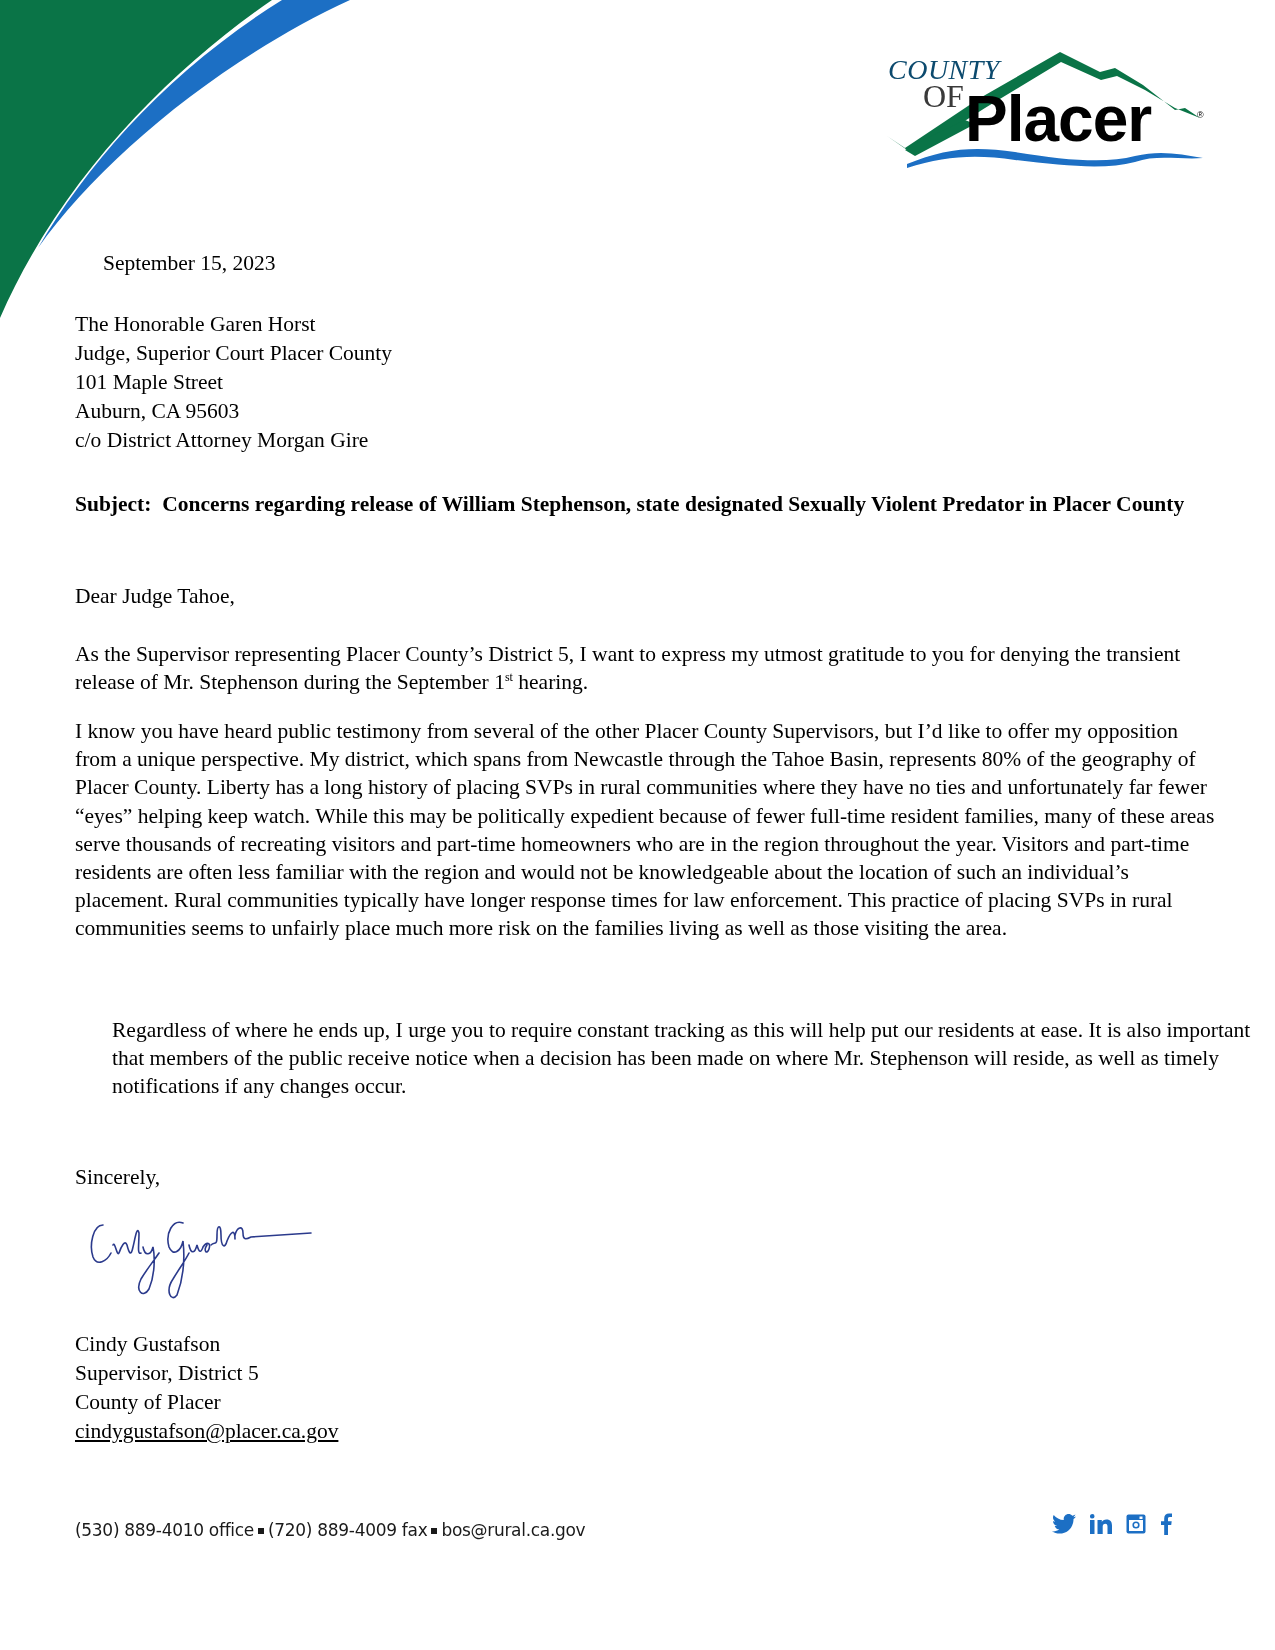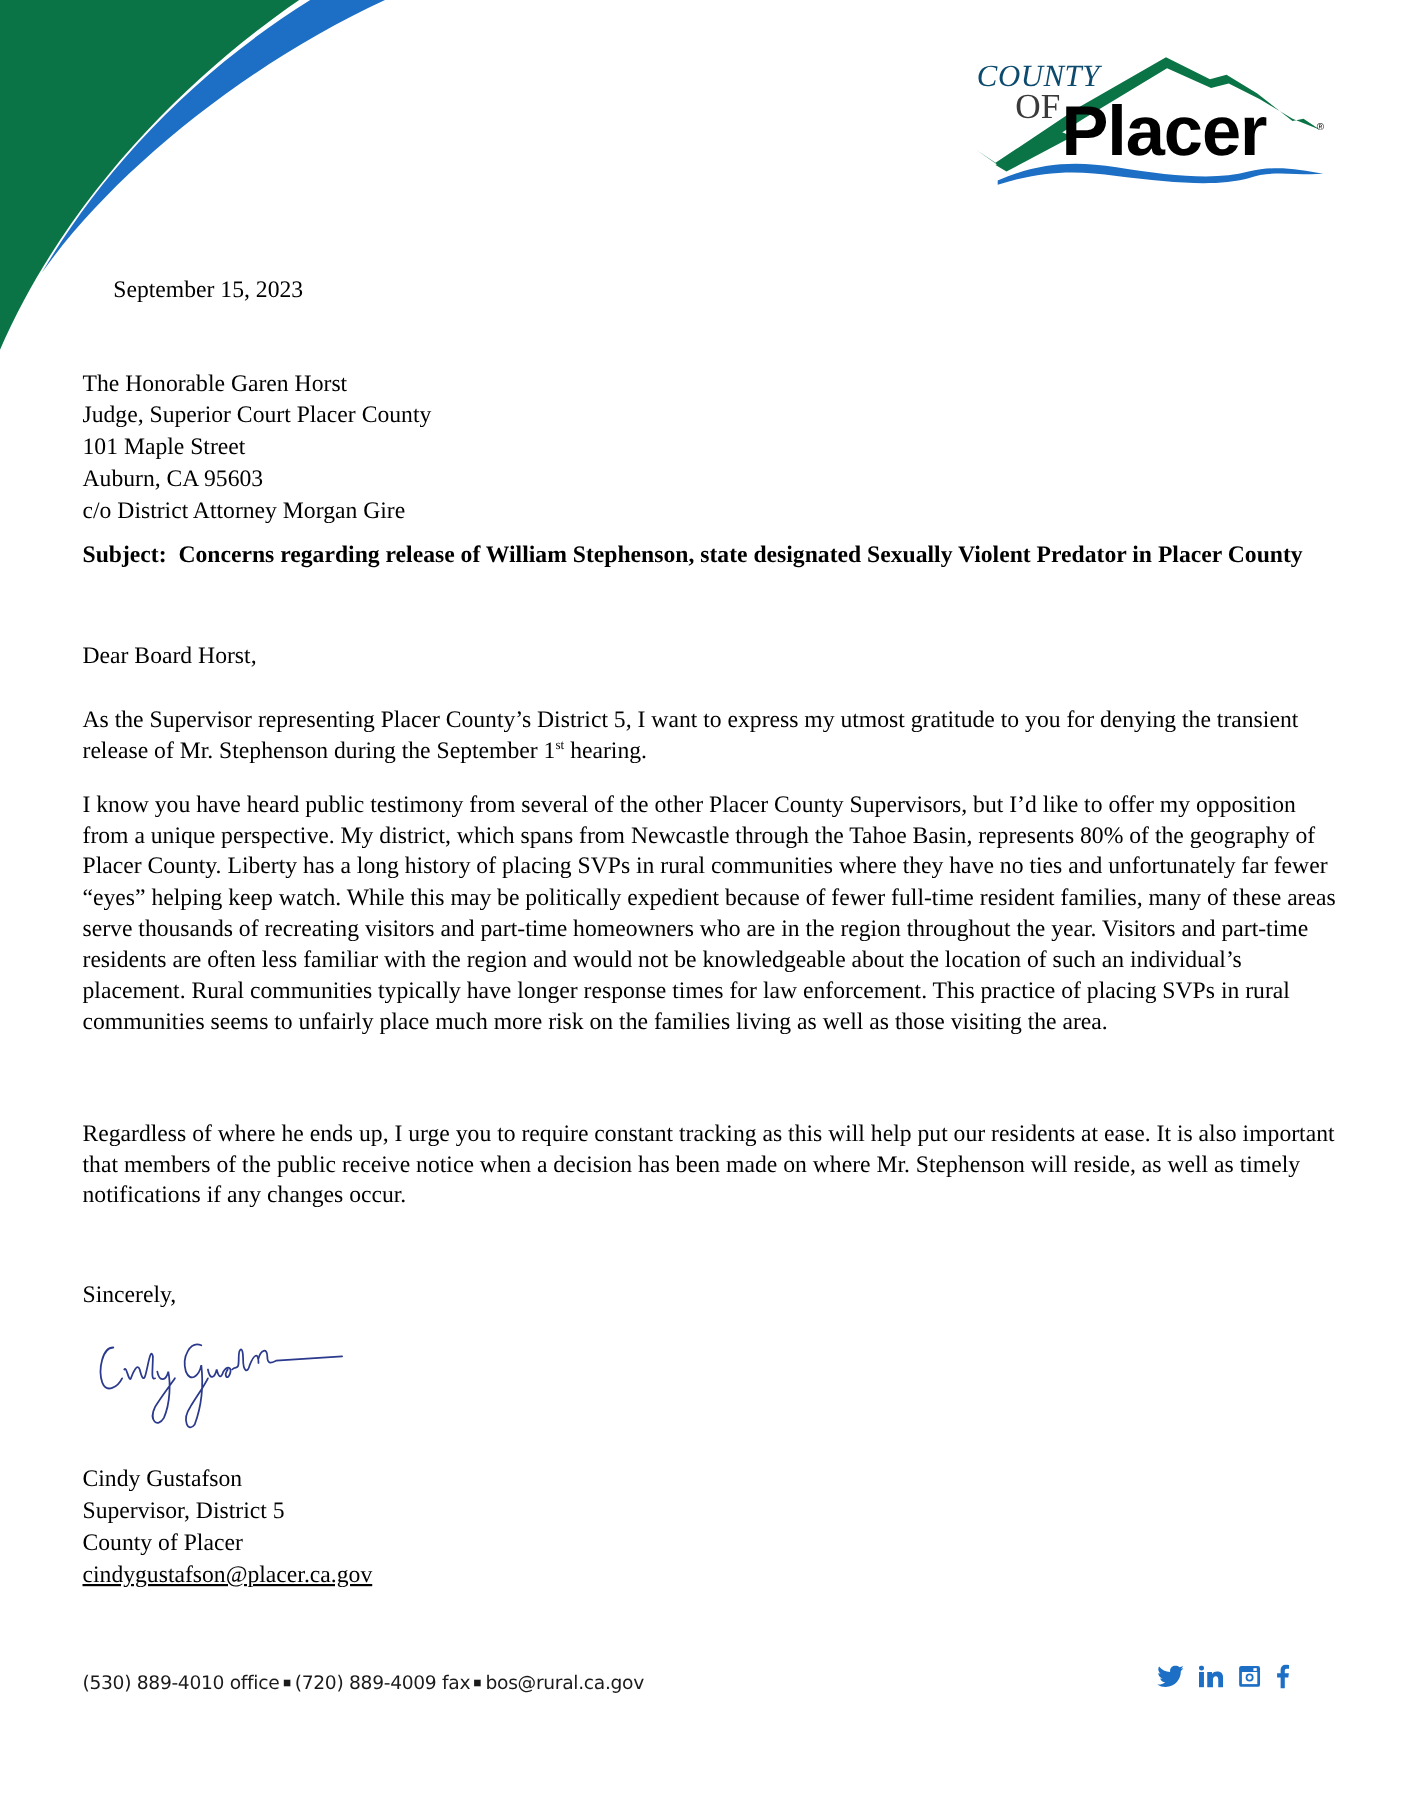--- a/index.html
+++ b/index.html
@@ -6,27 +6,27 @@
   body { width: 1275px; height: 1650px; position: relative; overflow: hidden; font-family: "Liberation Serif", serif; color: #000; }
   .swoosh { position: absolute; left: 0; top: 0; width: 380px; height: 330px; }
   .logo { position: absolute; left: 885px; top: 40px; width: 325px; height: 135px; }
   .logo .county { position: absolute; left: 3px; top: 14px; font-family: "Liberation Serif", serif; font-size: 28px; color: #0c4a6e; letter-spacing: 0.5px; font-style: italic; }
   .logo .of { position: absolute; left: 38px; top: 38px; font-family: "Liberation Serif", serif; font-size: 32px; color: #3a3a3a; }
   .logo .placer { position: absolute; left: 80px; top: 42px; font-family: "Liberation Sans", sans-serif; font-weight: 700; font-size: 64px; color: #000; letter-spacing: -1px; }
   .logo .reg { position: absolute; left: 312px; top: 70px; font-family: "Liberation Sans", sans-serif; font-size: 9px; color: #000; }
   .logo svg { position: absolute; left: 0; top: 0; }
   .text { position: absolute; left: 75px; font-size: 21.5px; line-height: 29px; white-space: nowrap; }
   .date { top: 249px; margin-left: 28px; }
-  .recipient { top: 310px; margin-top: 24px; }
+  .recipient { top: 310px; }
   .subject { top: 490px; font-weight: 700; white-space: normal; width: 1140px; line-height: 29px; }
   .salutation { top: 582px; }
   .para { white-space: normal; width: 1140px; line-height: 28.2px; }
   .p1 { top: 640px; }
   .p2 { top: 717px; }
-  .p3 { top: 1016px; }
+  .p3 { top: 1016px; margin-left: 37px; }
   .closing { top: 1163px; }
   .signature { position: absolute; left: 85px; top: 1195px; width: 240px; height: 110px; }
   .sig-block { top: 1330px; line-height: 29px; }
   .sig-email { text-decoration: underline; color: #000; }
   sup { font-size: 12px; line-height: 0; vertical-align: super; }
   .footer { position: absolute; left: 75px; top: 1517px; font-family: "DejaVu Sans", sans-serif; font-size: 17px; line-height: 27px; color: #1a1a1a; letter-spacing: -0.3px; }
   .footer .sep { display: inline-block; width: 6px; height: 6px; background: #1a1a1a; vertical-align: middle; margin: 0 4px; }
   .social { position: absolute; left: 1052px; top: 1513px; display: flex; gap: 14px; align-items: center; }
   .social span { color: #1c6fc4; font-family: "Liberation Sans", sans-serif; font-weight: 700; font-size: 24px; display: inline-flex; align-items: center; }
 </style>
@@ -57,21 +57,21 @@
   <div>Judge, Superior Court Placer County</div>
   <div>101 Maple Street</div>
   <div>Auburn, CA 95603</div>
   <div>c/o District Attorney Morgan Gire</div>
 </div>
 
 <div class="text subject">
   <span>Subject:</span>&nbsp;&nbsp;<span>Concerns regarding release of William Stephenson, state designated Sexually Violent Predator in Placer County</span>
 </div>
 
-<div class="text salutation">Dear Board Horst,</div>
+<div class="text salutation">Dear Judge Tahoe,</div>
 
 <div class="text para p1"><span>As the Supervisor representing Placer County’s District 5, I want to express my utmost gratitude to you for denying the transient release of Mr. Stephenson during the September 1</span><sup>st</sup><span> hearing.</span></div>
 
 <div class="text para p2">I know you have heard public testimony from several of the other Placer County Supervisors, but I’d like to offer my opposition from a unique perspective. My district, which spans from Newcastle through the Tahoe Basin, represents 80% of the geography of Placer County. Liberty has a long history of placing SVPs in rural communities where they have no ties and unfortunately far fewer “eyes” helping keep watch. While this may be politically expedient because of fewer full-time resident families, many of these areas serve thousands of recreating visitors and part-time homeowners who are in the region throughout the year. Visitors and part-time residents are often less familiar with the region and would not be knowledgeable about the location of such an individual’s placement. Rural communities typically have longer response times for law enforcement. This practice of placing SVPs in rural communities seems to unfairly place much more risk on the families living as well as those visiting the area.</div>
 
 <div class="text para p3">Regardless of where he ends up, I urge you to require constant tracking as this will help put our residents at ease. It is also important that members of the public receive notice when a decision has been made on where Mr. Stephenson will reside, as well as timely notifications if any changes occur.</div>
 
 <div class="text closing">Sincerely,</div>
 
 <svg class="signature" viewBox="0 0 240 110" xmlns="http://www.w3.org/2000/svg">

